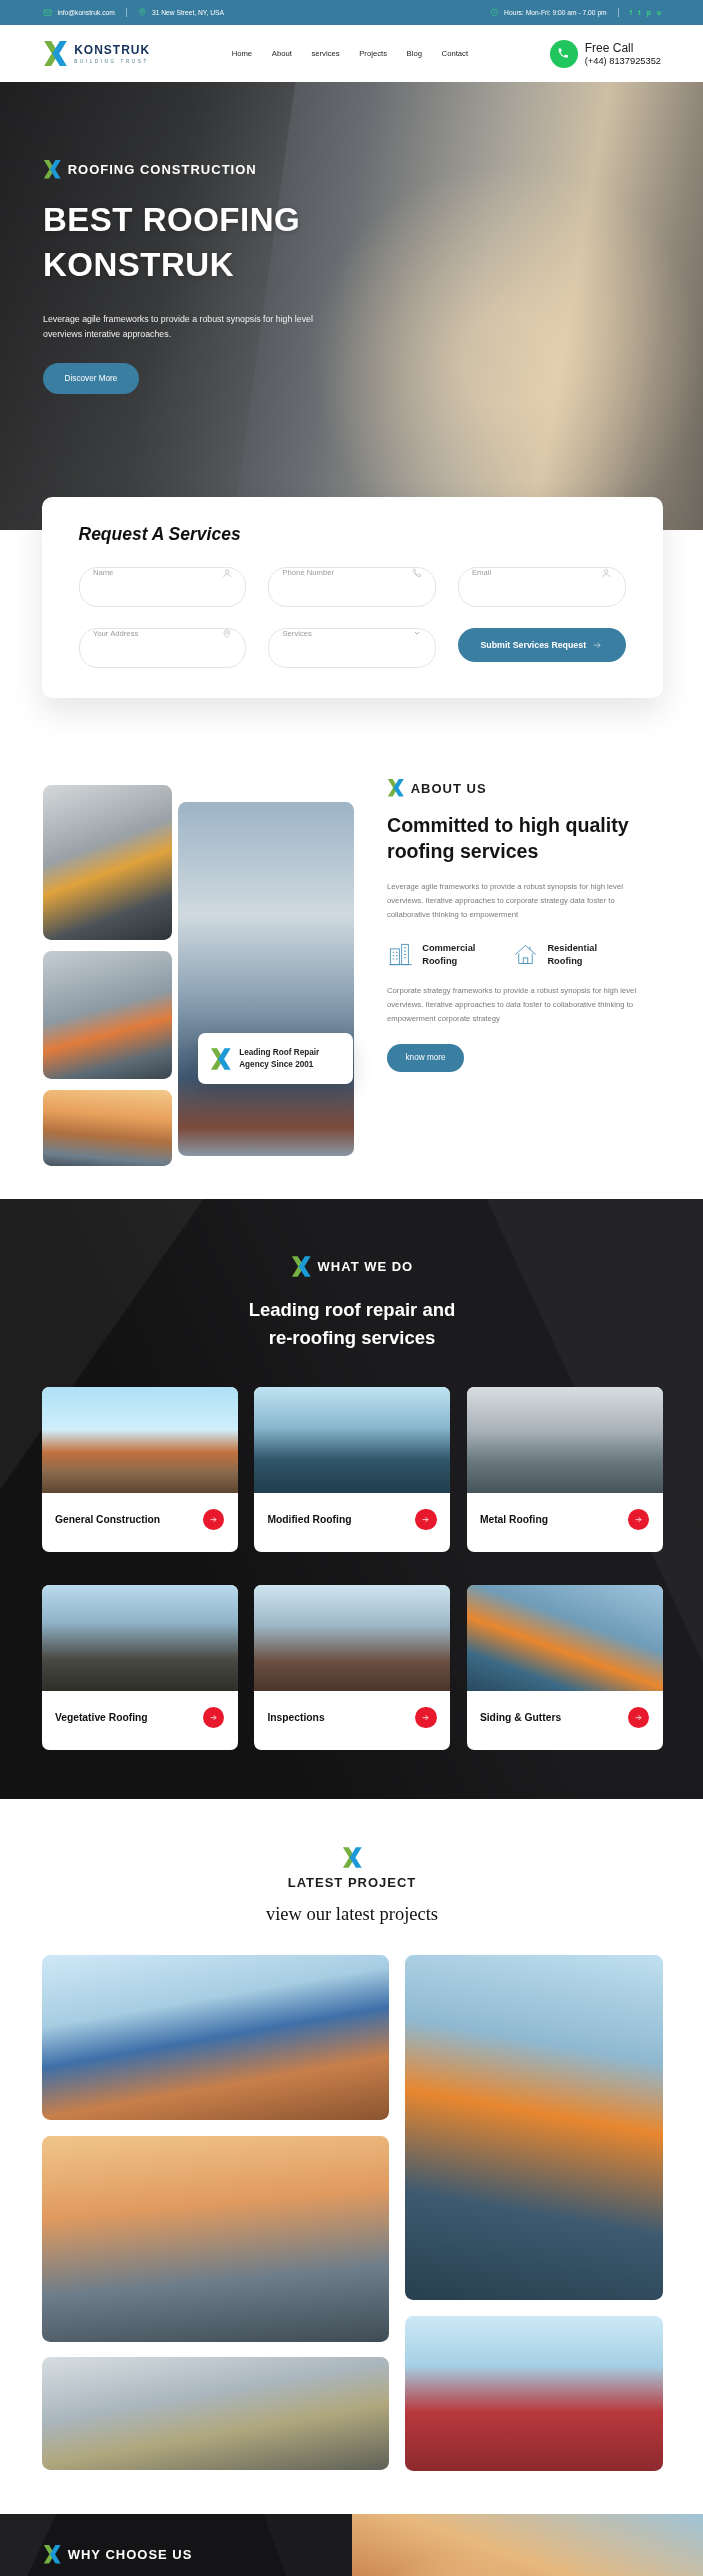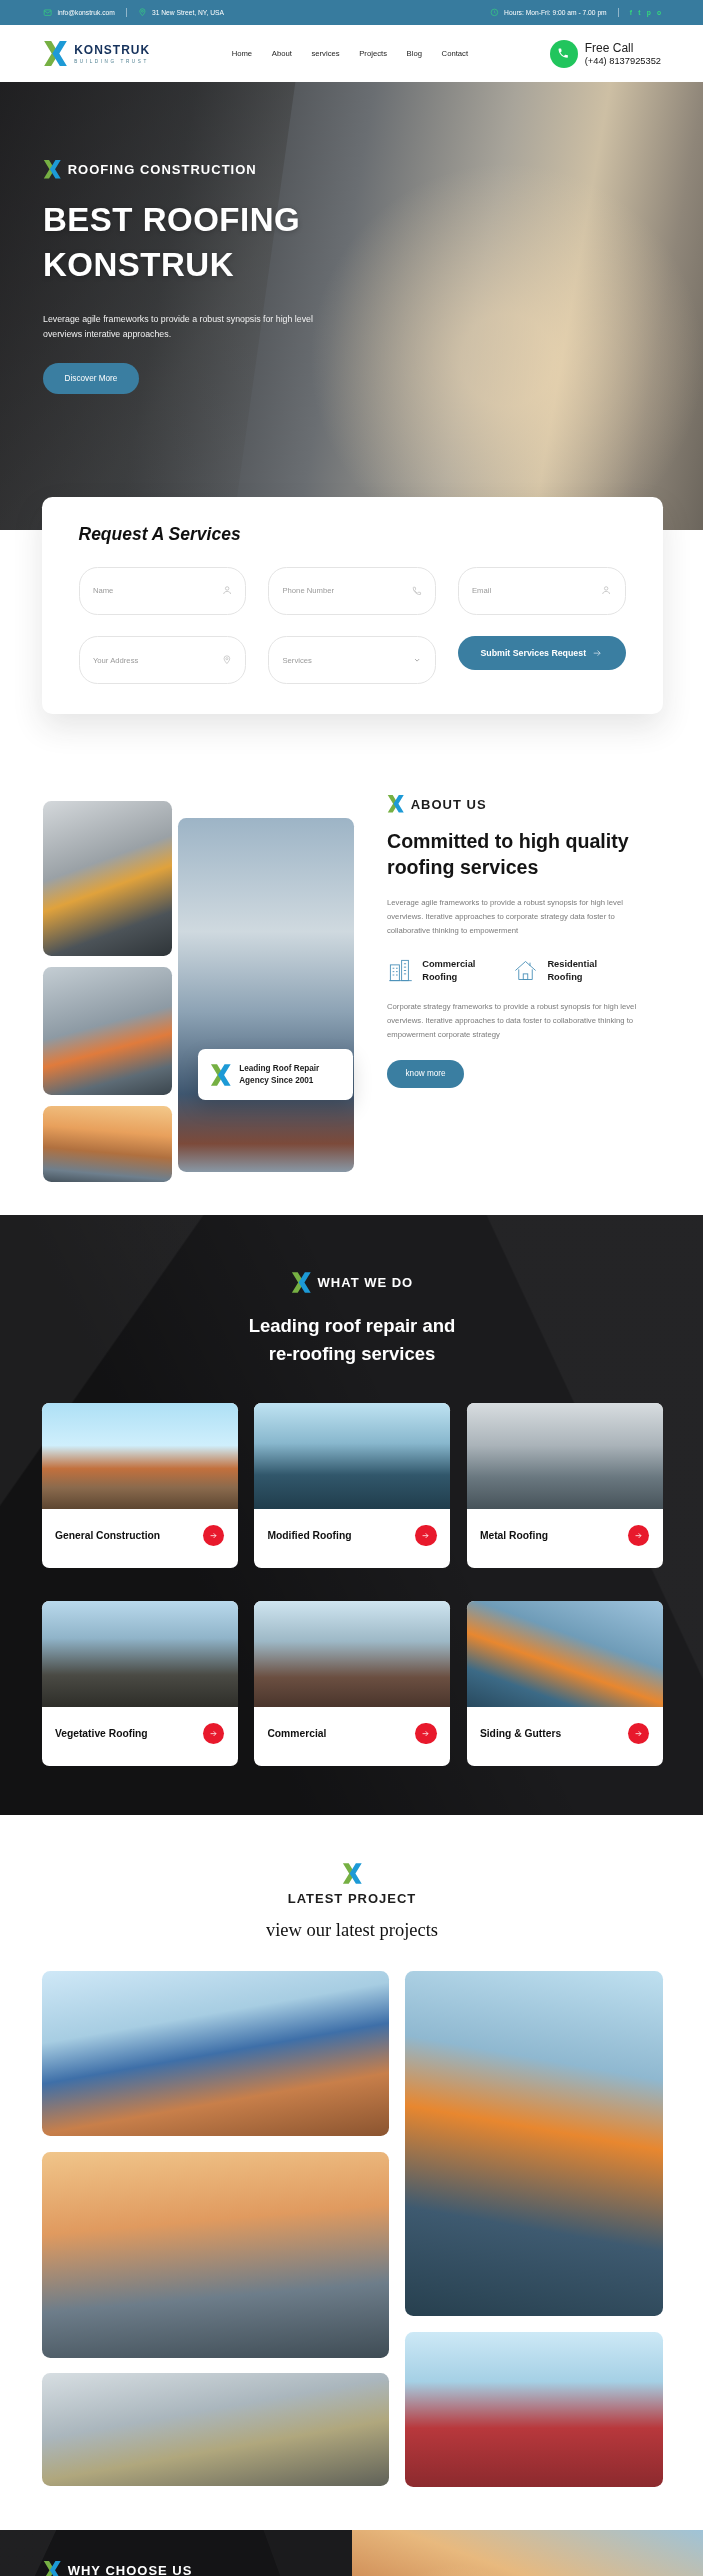--- a/index.html
+++ b/index.html
@@ -36,21 +36,21 @@
   .hero .eyebrow .txt{color:#fff;}
   .hero-title{margin-top:18.5px;color:#fff;font-size:33px;font-weight:800;letter-spacing:0.5px;line-height:1.35;text-shadow:0 1px 5.2px rgba(0,0,0,.25);}
   .hero-sub{margin-top:25px;color:#f2f2f2;font-size:8.8px;line-height:1.65;width:309px;}
   .btn{display:inline-flex;align-items:center;gap:5.2px;background:#3a7ea1;color:#fff;border:none;border-radius:20.6px;padding:11.3px 21.6px;font-size:8.2px;cursor:pointer;font-family:inherit;}
   .hero .btn{margin-top:21.6px;}
   
   .form-section{background:#fff;padding-bottom:7.2px;}
   .form-card{max-width:621px;margin:-33px auto 0;background:#fff;border-radius:10.3px;box-shadow:0 13px 31px rgba(40,40,40,.12);padding:27px 37px 30px;position:relative;}
   .form-title{font-size:17.5px;font-weight:bold;color:#101010;font-style:italic;}
   .f-grid{display:grid;grid-template-columns:1fr 1fr 1fr;gap:21.6px;margin-top:21.6px;}
-  .f-field{display:flex;align-items:center;border:0.5px solid #e4e4e4;border-radius:18.5px;height:48px;padding:0 13.4px;background:#fff;color:#b5b5b5;}
+  .f-field{display:flex;align-items:flex-start;border:0.5px solid #e4e4e4;border-radius:18.5px;height:40px;padding:0 13.4px;background:#fff;color:#b5b5b5;}
   .f-field input{flex:1;border:none;outline:none;font-size:7.7px;color:#444;font-family:inherit;background:transparent;}
   .f-field input::placeholder{color:#9b9b9b;}
   .f-select{cursor:pointer;justify-content:space-between;color:#9b9b9b;font-size:7.7px;}
   .f-submit{background:#3a7ea1;border:none;border-radius:18.5px;height:34px;color:#fff;font-size:8.8px;font-weight:bold;display:flex;align-items:center;justify-content:center;gap:6.2px;cursor:pointer;font-family:inherit;}
   
   .about{display:flex;gap:33px;padding:44px 43px 33px;}
   .collage{position:relative;width:311px;height:417px;flex-shrink:0;padding-left:16px;}
   .ph{background-size:cover;border-radius:8.2px;}
   .c-a{position:absolute;left:0;top:36px;width:129px;height:155px;}
   .c-b{position:absolute;left:135px;top:53px;width:176px;height:354px;}
@@ -344,21 +344,21 @@
             <svg width="9.3" height="9.3" viewBox="0 0 24 24" fill="none" stroke="currentColor" stroke-width="2">
               <path d="M4 12h14"></path>
               <path d="M12 6l6 6-6 6"></path>
             </svg>
           </span>
       </div>
     </div>
     <div class="svc-card svc-row2">
       <div class="ph svc-img" style="background:linear-gradient(180deg,#cfe5f0 0%,#9db8c6 38%,#6b4f41 72%,#4a352c 100%);"></div>
       <div class="svc-body">
-        <span class="svc-label">Commercial</span>
+        <span class="svc-label">Inspections</span>
         <span class="red-arrow">
             <svg width="9.3" height="9.3" viewBox="0 0 24 24" fill="none" stroke="currentColor" stroke-width="2">
               <path d="M4 12h14"></path>
               <path d="M12 6l6 6-6 6"></path>
             </svg>
           </span>
       </div>
     </div>
     <div class="svc-card svc-row2">
       <div class="ph svc-img" style="background:linear-gradient(200deg,#9fc4dd 0%,#6f9cb8 38%,#e8872f 58%,#3c6a86 78%,#28495e 100%);"></div>

